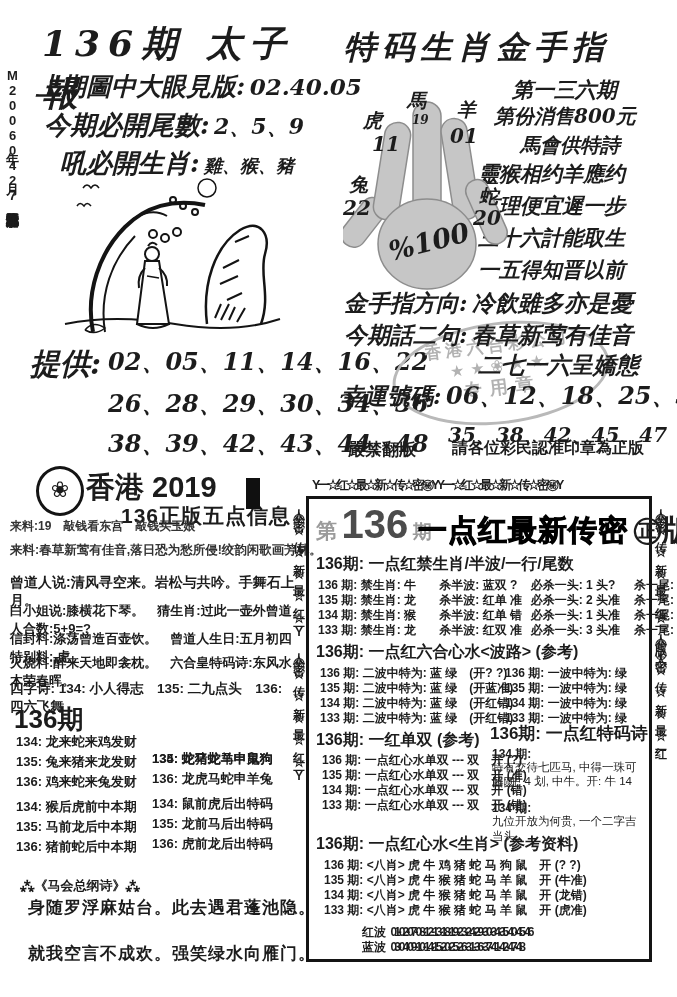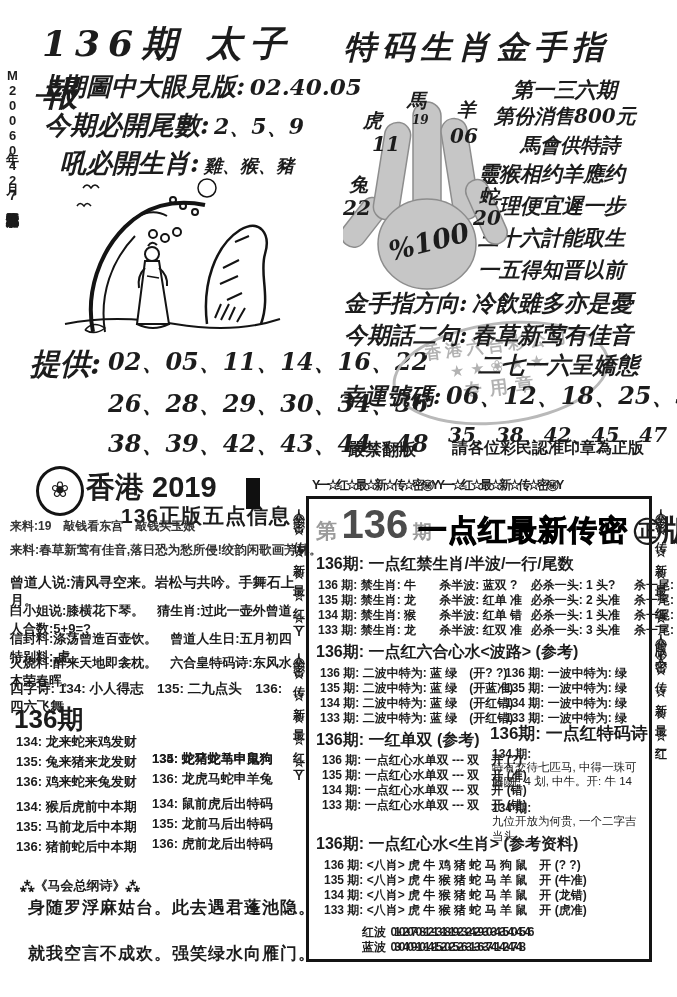--- a/index.html
+++ b/index.html
@@ -93,21 +93,21 @@
       <rect x="104" y="32" width="26" height="102" rx="13" transform="rotate(-9 117 83)"></rect>
       <rect x="132" y="92" width="23" height="68" rx="11" transform="rotate(-24 143 126)"></rect>
       <ellipse cx="84" cy="158" rx="49" ry="45"></ellipse>
     </g>
   </svg>
   <div class="abs brush" style="left:363px;top:108px;font-size:19px;">虎</div>
   <div class="abs brush" style="left:372px;top:132px;font-size:20px;">11</div>
   <div class="abs brush" style="left:407px;top:88px;font-size:19px;">馬</div>
   <div class="abs brush" style="left:412px;top:113px;font-size:12px;">19</div>
   <div class="abs brush" style="left:457px;top:97px;font-size:19px;">羊</div>
-  <div class="abs brush" style="left:450px;top:124px;font-size:20px;">06</div>
+  <div class="abs brush" style="left:450px;top:124px;font-size:20px;">01</div>
   <div class="abs brush" style="left:349px;top:172px;font-size:19px;">兔</div>
   <div class="abs brush" style="left:343px;top:196px;font-size:20px;">22</div>
   <div class="abs brush" style="left:479px;top:184px;font-size:19px;">蛇</div>
   <div class="abs brush" style="left:473px;top:206px;font-size:20px;">20</div>
   <div class="abs brush" style="left:388px;top:226px;font-size:27px;transform:rotate(-14deg);">%100</div>
 
   <div class="abs stamp" style="left:392px;top:322px;width:212px;height:96px;z-index:0;">
     <div style="font-size:17px;margin-top:8px;letter-spacing:4px;font-weight:bold;">香港六合彩公司</div>
     <div style="font-size:16px;letter-spacing:6px;">★★❀★★</div>
     <div style="font-size:18px;letter-spacing:8px;font-weight:bold;">专用章</div>

